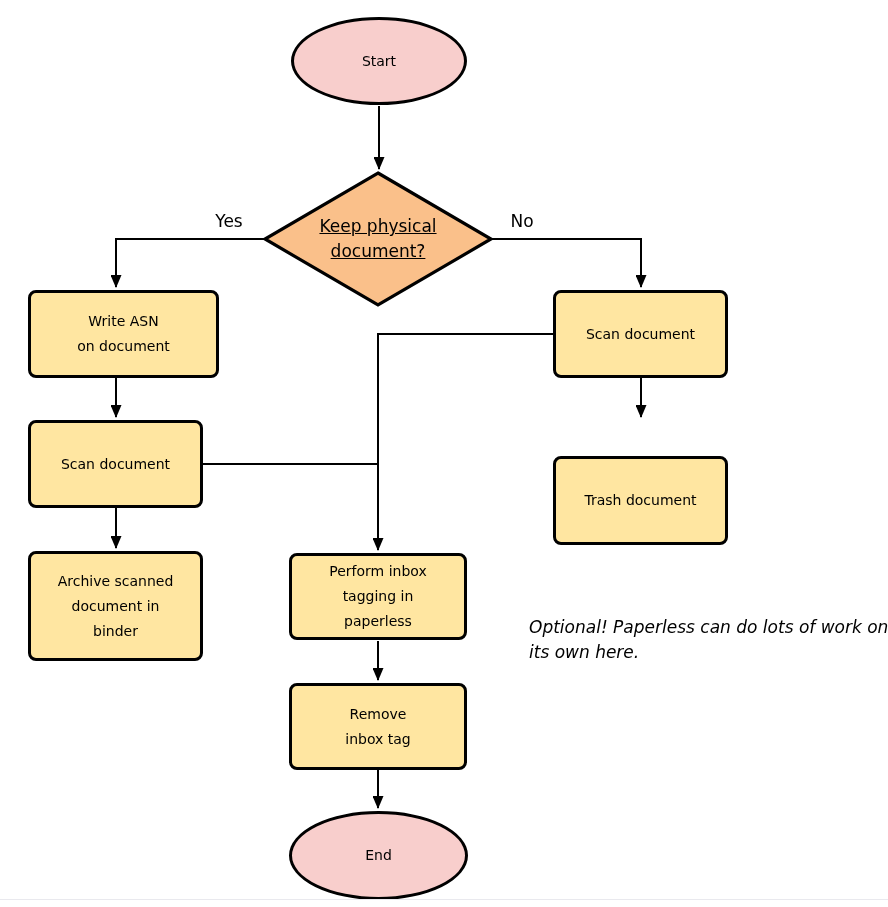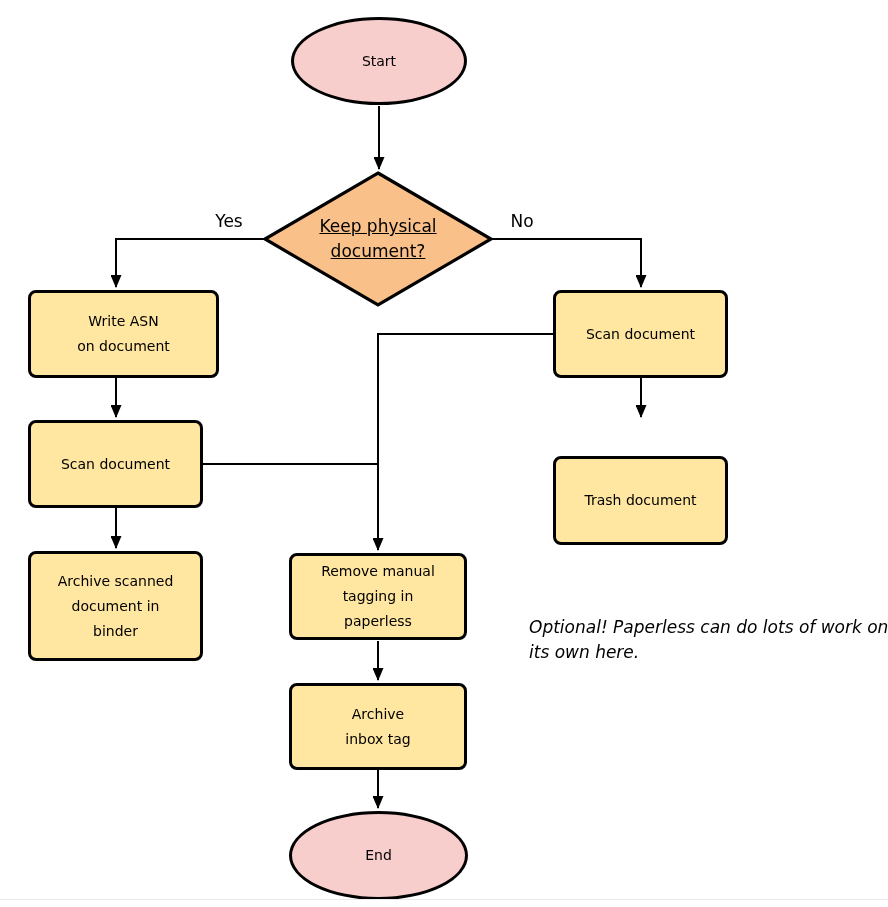--- a/index.html
+++ b/index.html
@@ -152,32 +152,32 @@
 
   <div class="node process" style="left:553px; top:290px; width:175px; height:88px;">
     <span>Scan document</span>
   </div>
 
   <div class="node process" style="left:553px; top:420px; width:175px; height:89px;margin-top:36px;">
     <span>Trash document</span>
   </div>
 
   <div class="node process" style="left:289px; top:553px; width:178px; height:87px;">
-    <span>Remove manual
+    <span>Perform inbox
 tagging in
 paperless</span>
   </div>
 
   <div class="note" style="left:481px; top:590px; width:404px;margin-left:48px;">
     <span>Optional! Paperless can do lots of work on
 its own here.</span>
   </div>
 
   <div class="node process" style="left:289px; top:683px; width:178px; height:87px;">
-    <span>Archive
+    <span>Remove
 inbox tag</span>
   </div>
 
   <div class="node terminal" style="left:289px; top:811px; width:179px; height:89px;align-items:center;">
     <span>End</span>
   </div>
 
   <div class="bottom-hairline"></div>
 
 </div>

